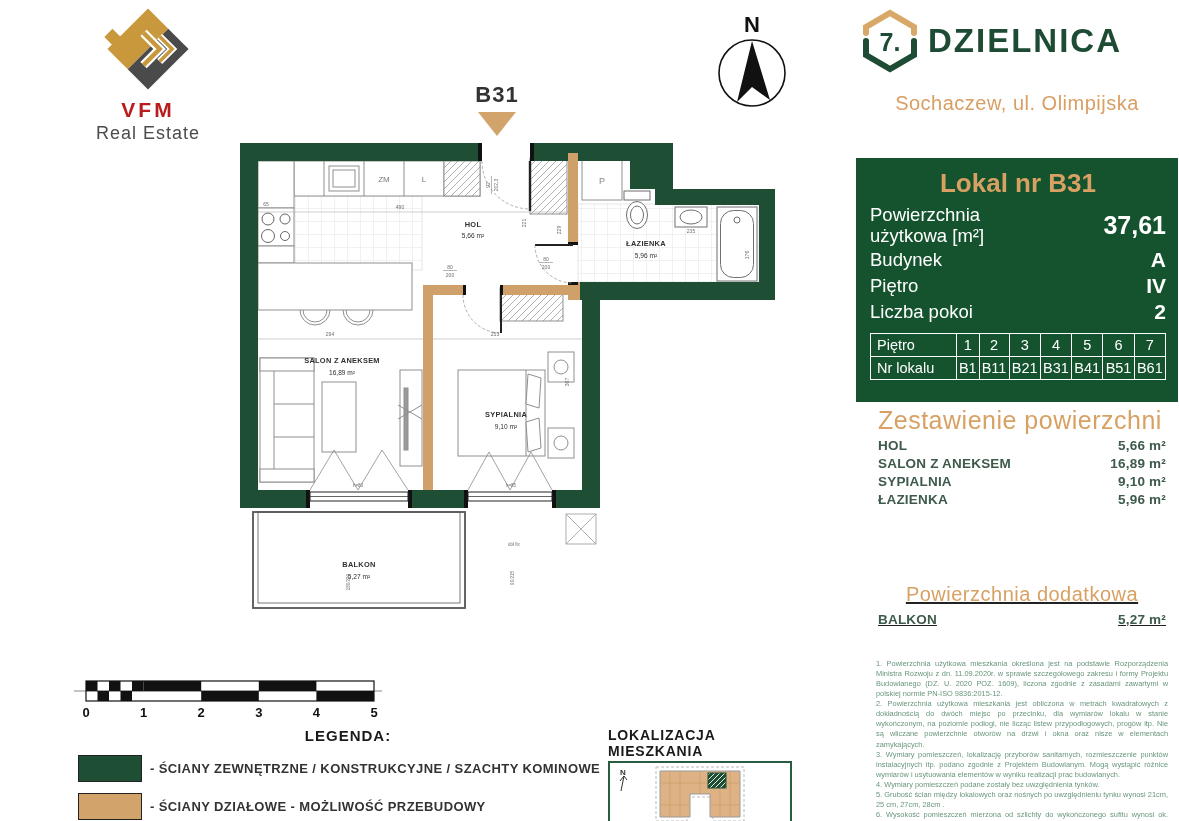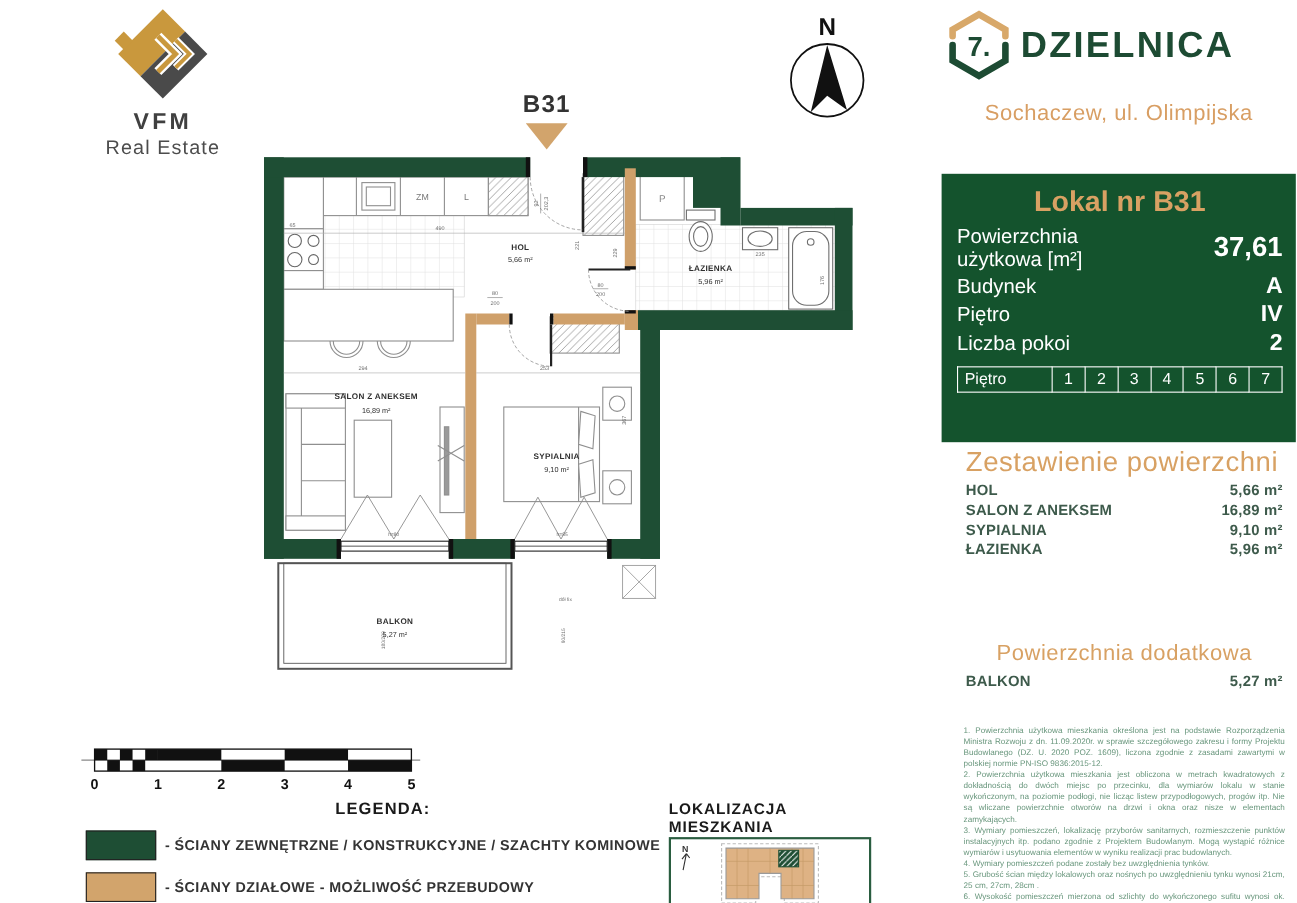--- a/index.html
+++ b/index.html
@@ -1,21 +1,21 @@
 <!DOCTYPE html>
 <html><head>
 <meta charset="utf-8">
 <style>
   html,body{margin:0;padding:0;background:#fff;}
   body{font-family:"Liberation Sans", sans-serif; color:#222;}
   .page{position:relative;width:1179px;height:821px;background:#fff;overflow:hidden;}
 
   
   .vfm{position:absolute;left:88px;top:6px;width:120px;text-align:center;}
-  .vfm-name{font-weight:bold;font-size:21px;letter-spacing:3px;color:#404040;margin-top:2px;}
+  .vfm-name{font-weight:bold;font-size:21px;letter-spacing:3px;color:#b91c1c;margin-top:2px;}
   .vfm-sub{font-size:18px;color:#4c4c4c;letter-spacing:1px;margin-top:1px;}
 
   
   .b31{position:absolute;left:467px;top:82px;width:60px;text-align:center;}
   .b31-label{font-size:22px;font-weight:bold;color:#333;letter-spacing:1px;}
   .b31-tri{width:0;height:0;margin:4px auto 0;border-left:19px solid transparent;border-right:19px solid transparent;border-top:24px solid #d2a46c;}
 
   .compass{position:absolute;left:712px;top:12px;}
 
   .plan-svg{position:absolute;left:230px;top:130px;}
@@ -34,21 +34,21 @@
   .info-row .val{font-weight:bold;font-size:21px;}
   .info-row .val.big{font-size:25px;}
   table.floors{border-collapse:collapse;margin-top:9px;width:100%;}
   table.floors td{border:1.5px solid #fff;color:#fff;font-size:14.5px;text-align:center;padding:3px 1px;}
   table.floors td.h{text-align:left;padding-left:6px;width:78px;}
 
   .zest{position:absolute;left:878px;top:406px;width:288px;}
   .zest-title{font-size:25px;color:#d8a163;letter-spacing:.5px;}
   .a-row{display:flex;justify-content:space-between;font-size:13.5px;font-weight:600;color:#3d5a4b;margin-top:3px;letter-spacing:.2px;}
 
-  .dodat{position:absolute;left:878px;top:583px;width:288px;}
+  .dodat{position:absolute;left:878px;top:583px;width:288px;text-decoration:underline;}
   .dodat-title{font-size:20px;color:#d8a163;text-align:center;letter-spacing:.5px;}
   .dodat .a-row{margin-top:6px;}
 
   .notes{position:absolute;left:876px;top:659px;width:292px;font-size:7.4px;line-height:1.36;color:#68967c;text-align:justify;}
   .notes div{margin:0;}
 
   .scalebar{position:absolute;left:72px;top:674px;}
 
   .legend{position:absolute;left:78px;top:727px;width:540px;}
   .legend-title{font-size:15px;font-weight:bold;letter-spacing:1px;color:#1a1a1a;text-align:center;}
@@ -331,20 +331,30 @@
           <tr>
         <td class="h">Piętro</td>
         <td>1</td>
         <td>2</td>
         <td>3</td>
         <td>4</td>
         <td>5</td>
         <td>6</td>
         <td>7</td>
       </tr>
+      <tr>
+        <td class="h">Nr lokalu</td>
+        <td>B1</td>
+        <td>B11</td>
+        <td>B21</td>
+        <td>B31</td>
+        <td>B41</td>
+        <td>B51</td>
+        <td>B61</td>
+      </tr>
     </tbody>
       </table>
   </div>
 
   <div class="zest">
     <div class="zest-title">Zestawienie powierzchni</div>
     <div class="a-row">
       <span>HOL</span>
       <span>5,66 m²</span>
     </div>

